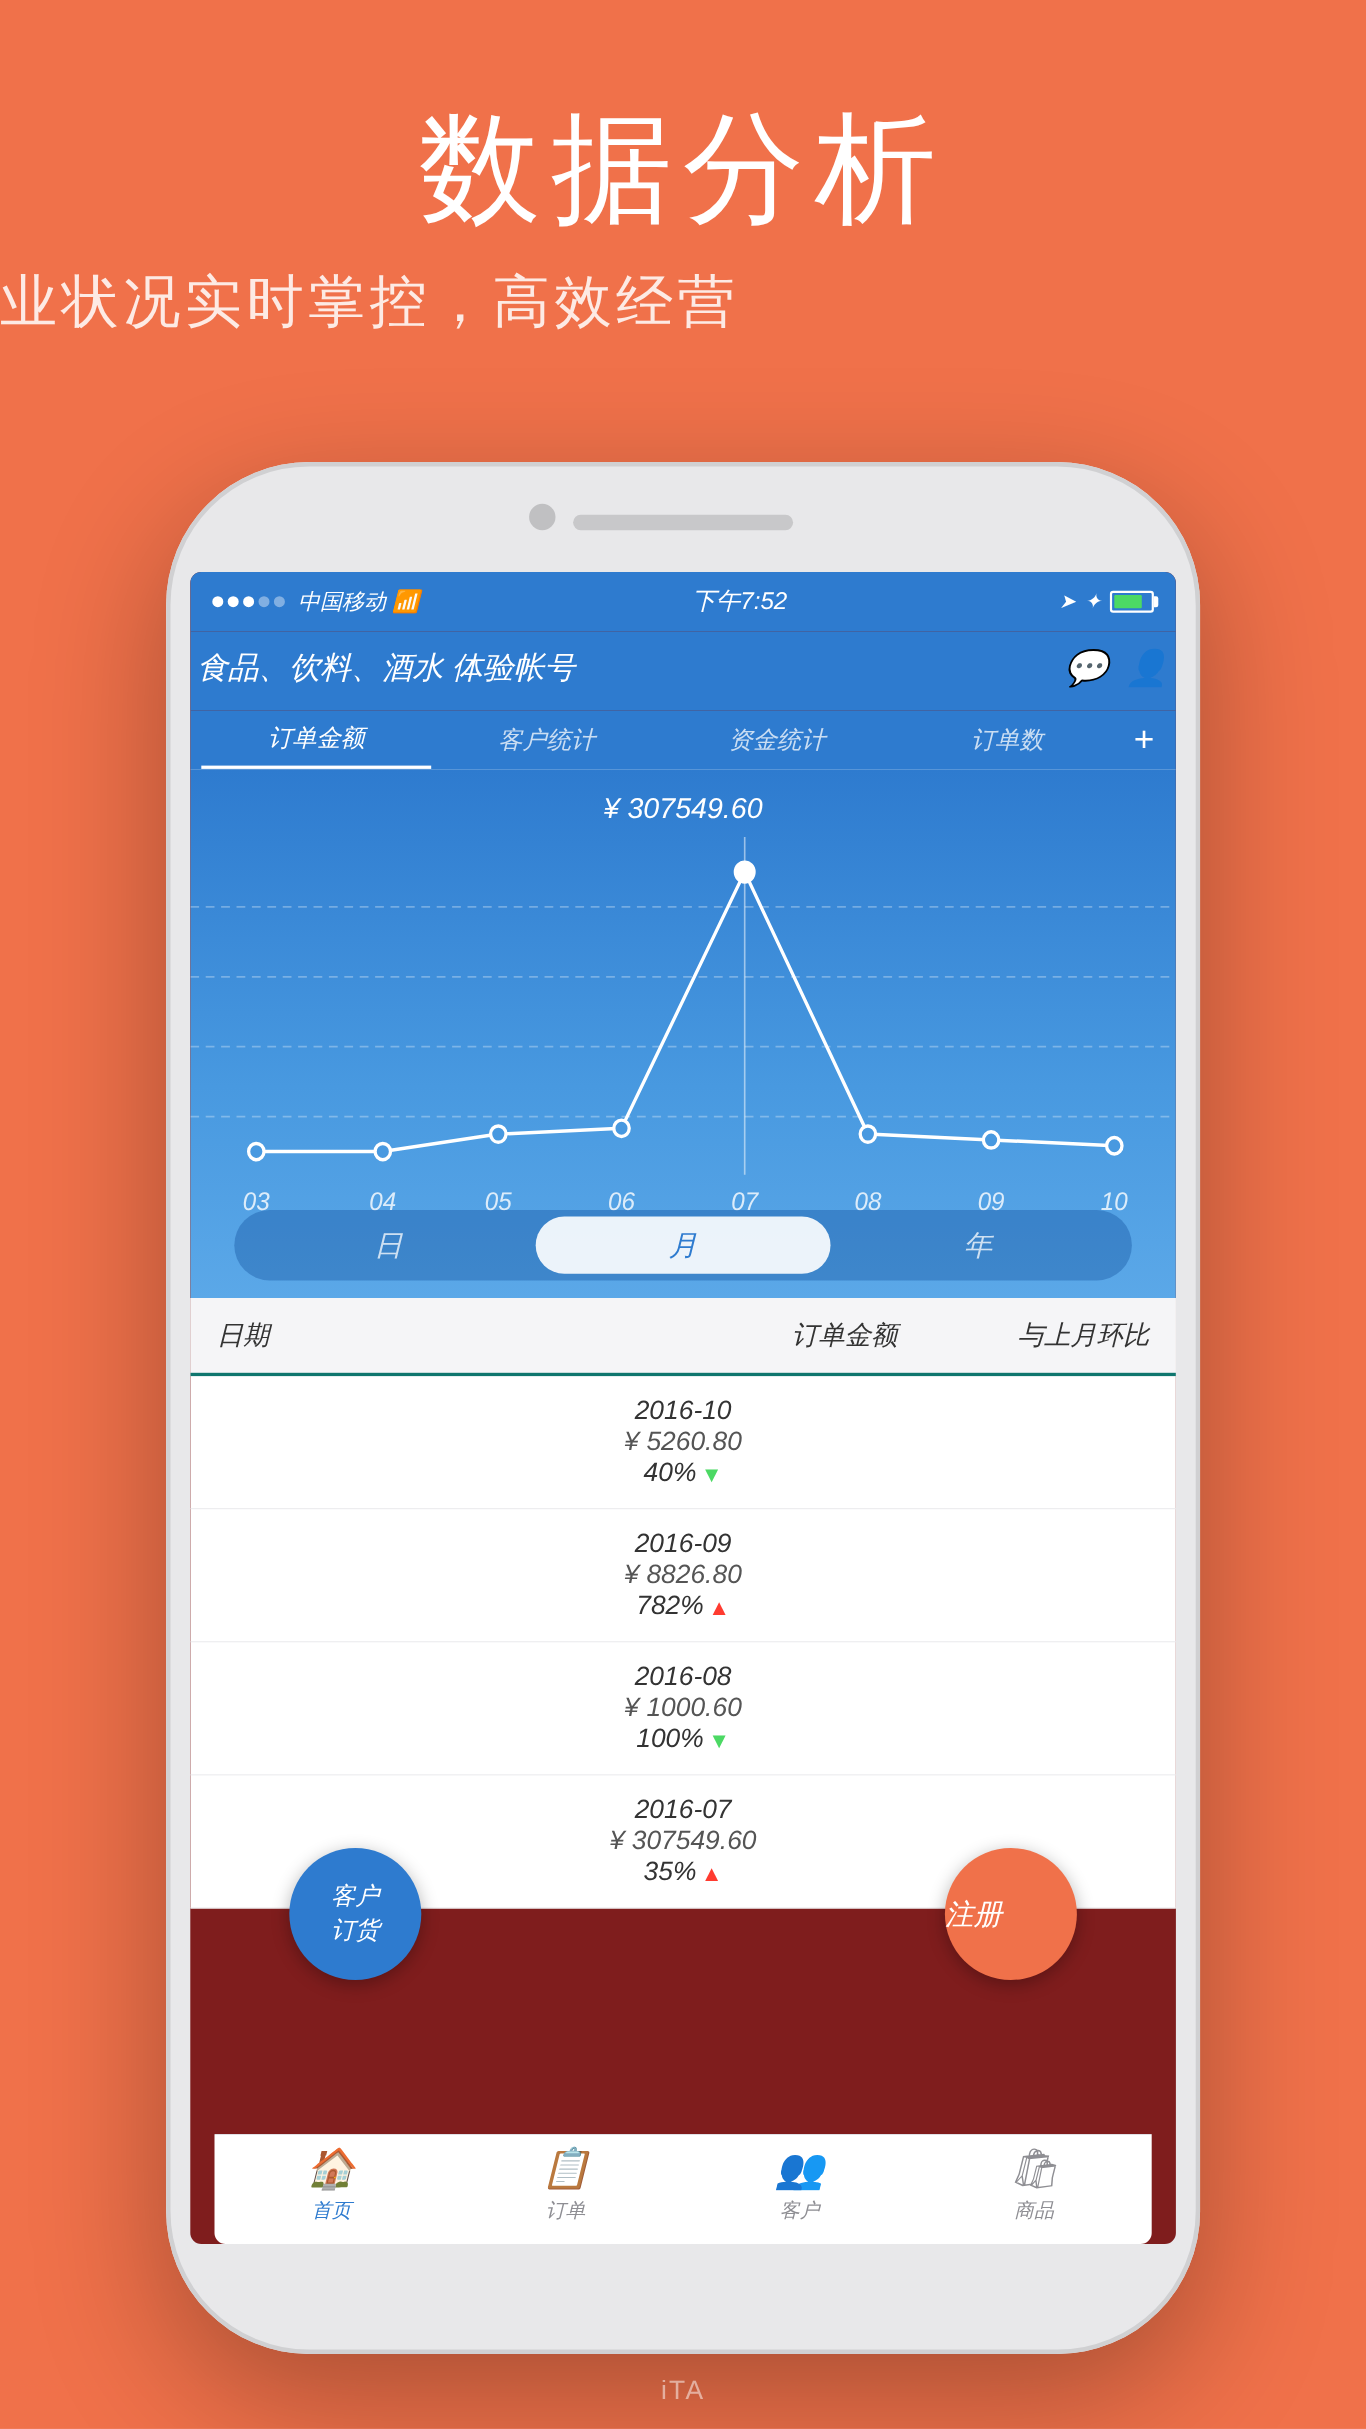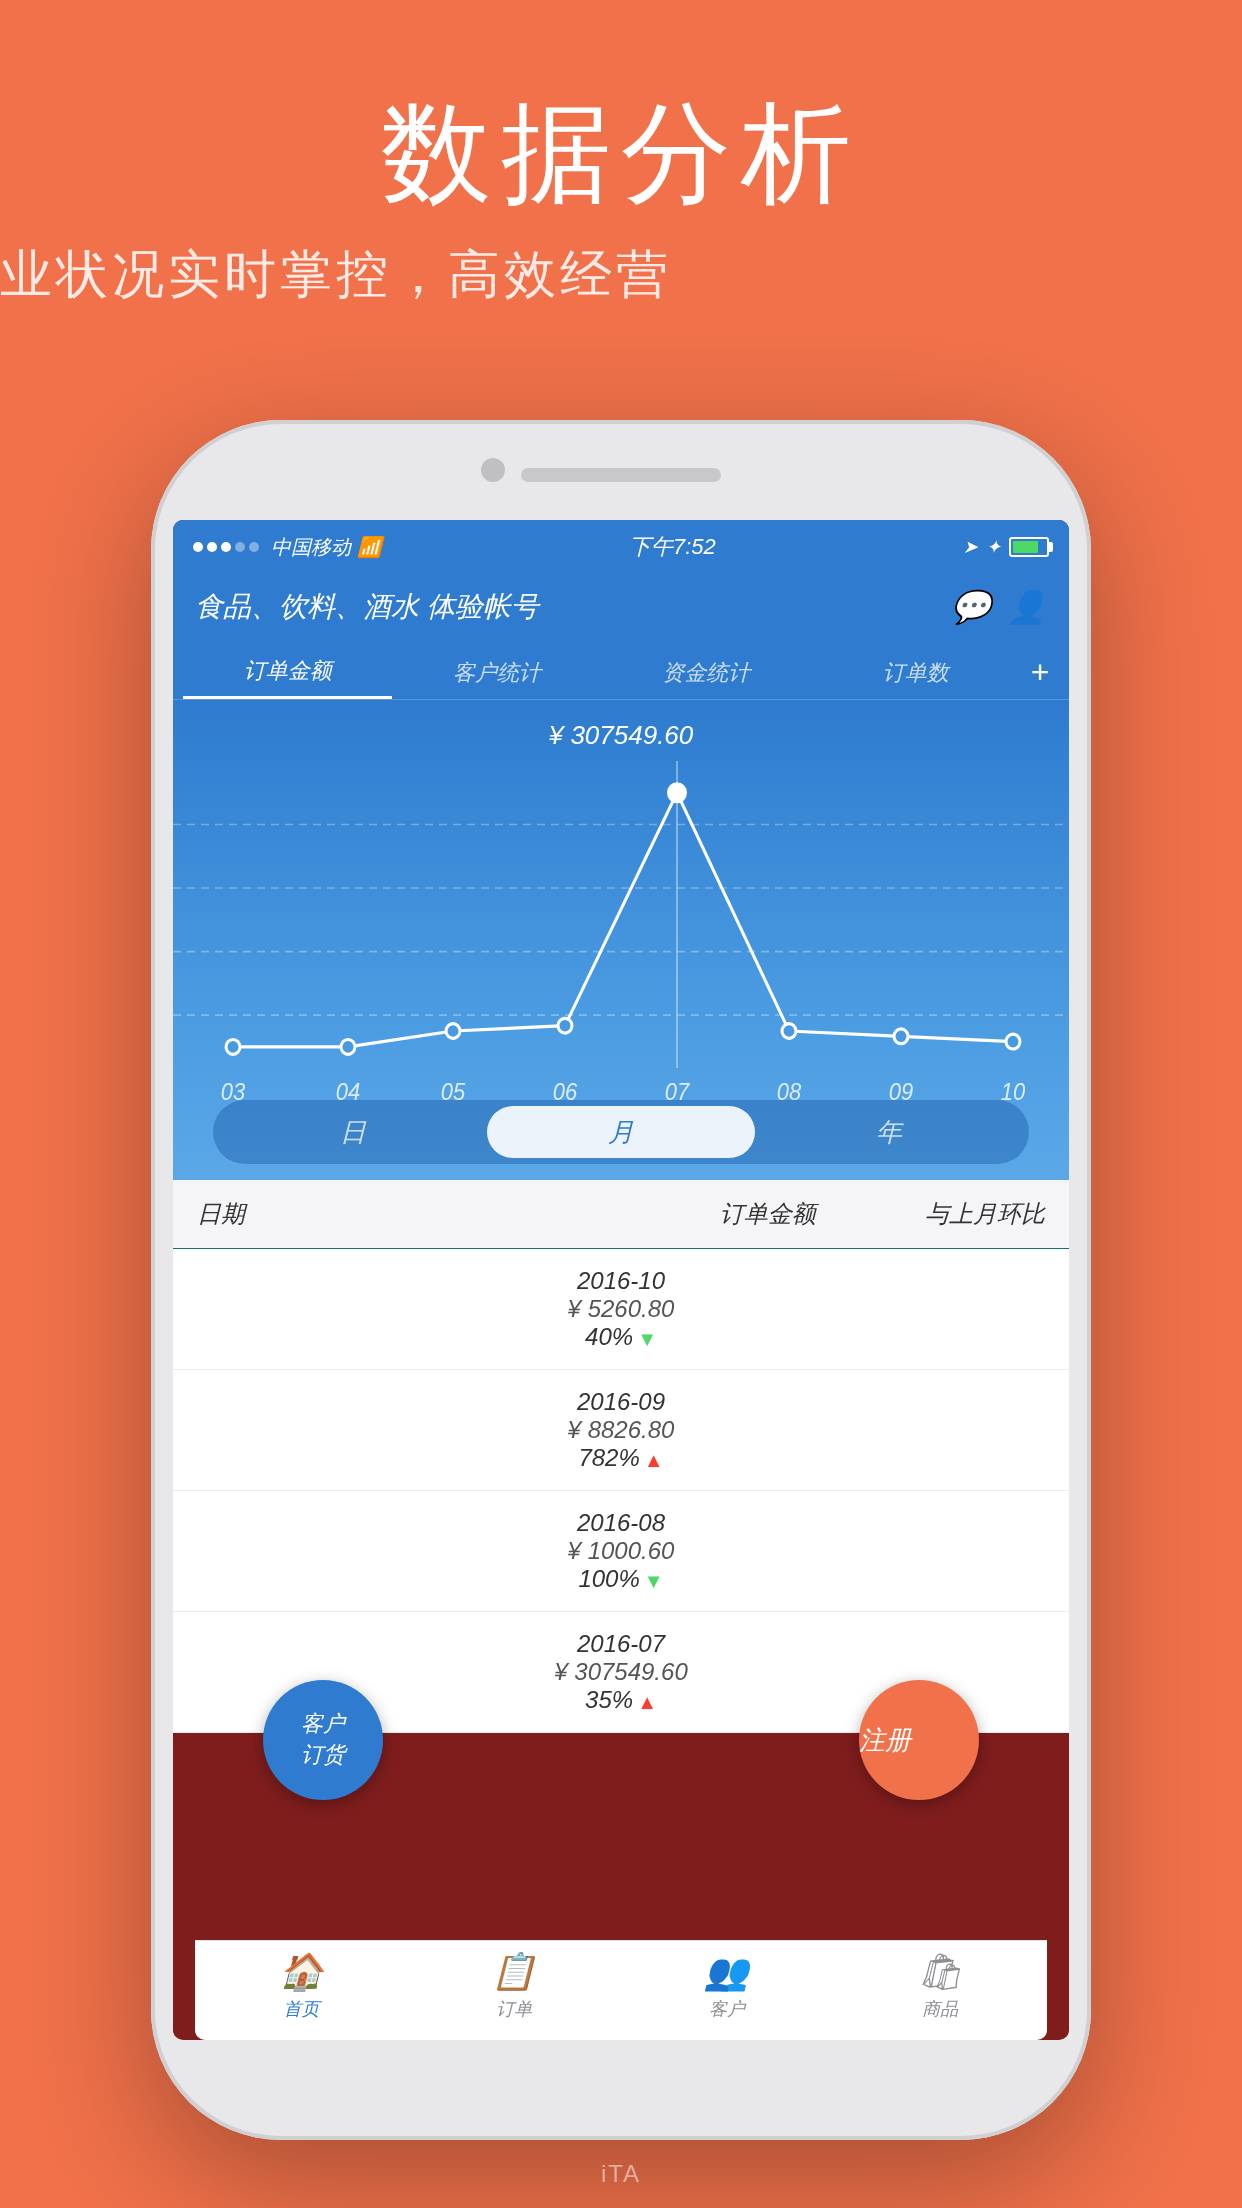--- a/index.html
+++ b/index.html
@@ -173,21 +173,21 @@
       width: 70%;
       height: 12px;
       background: #4cd964;
       margin: 2px;
       border-radius: 1px;
     }
 
     
     .app-header {
       background: #2e7bcf;
-      padding: 14px 22px 10px;
+      padding: 14px 6px 10px;
       color: white;
     }
 
     .app-title-row {
       display: flex;
       align-items: center;
       justify-content: space-between;
       margin-bottom: 10px;
     }
 
@@ -288,21 +288,21 @@
     
     .data-table {
       background: white;
       flex: 1;
     }
 
     .table-header {
       display: flex;
       padding: 18px 24px;
       background: #f5f5f7;
-      border-bottom: 1px solid #0f766e;
+      border-bottom: 3px solid #0f766e;
     }
 
     .th {
       font-size: 24px;
       color: #333;
       font-weight: 500;
     }
     .th:first-child { flex: 1.2; }
     .th:nth-child(2) { flex: 1.5; text-align: right; }
     .th:last-child { flex: 1; text-align: right; }

